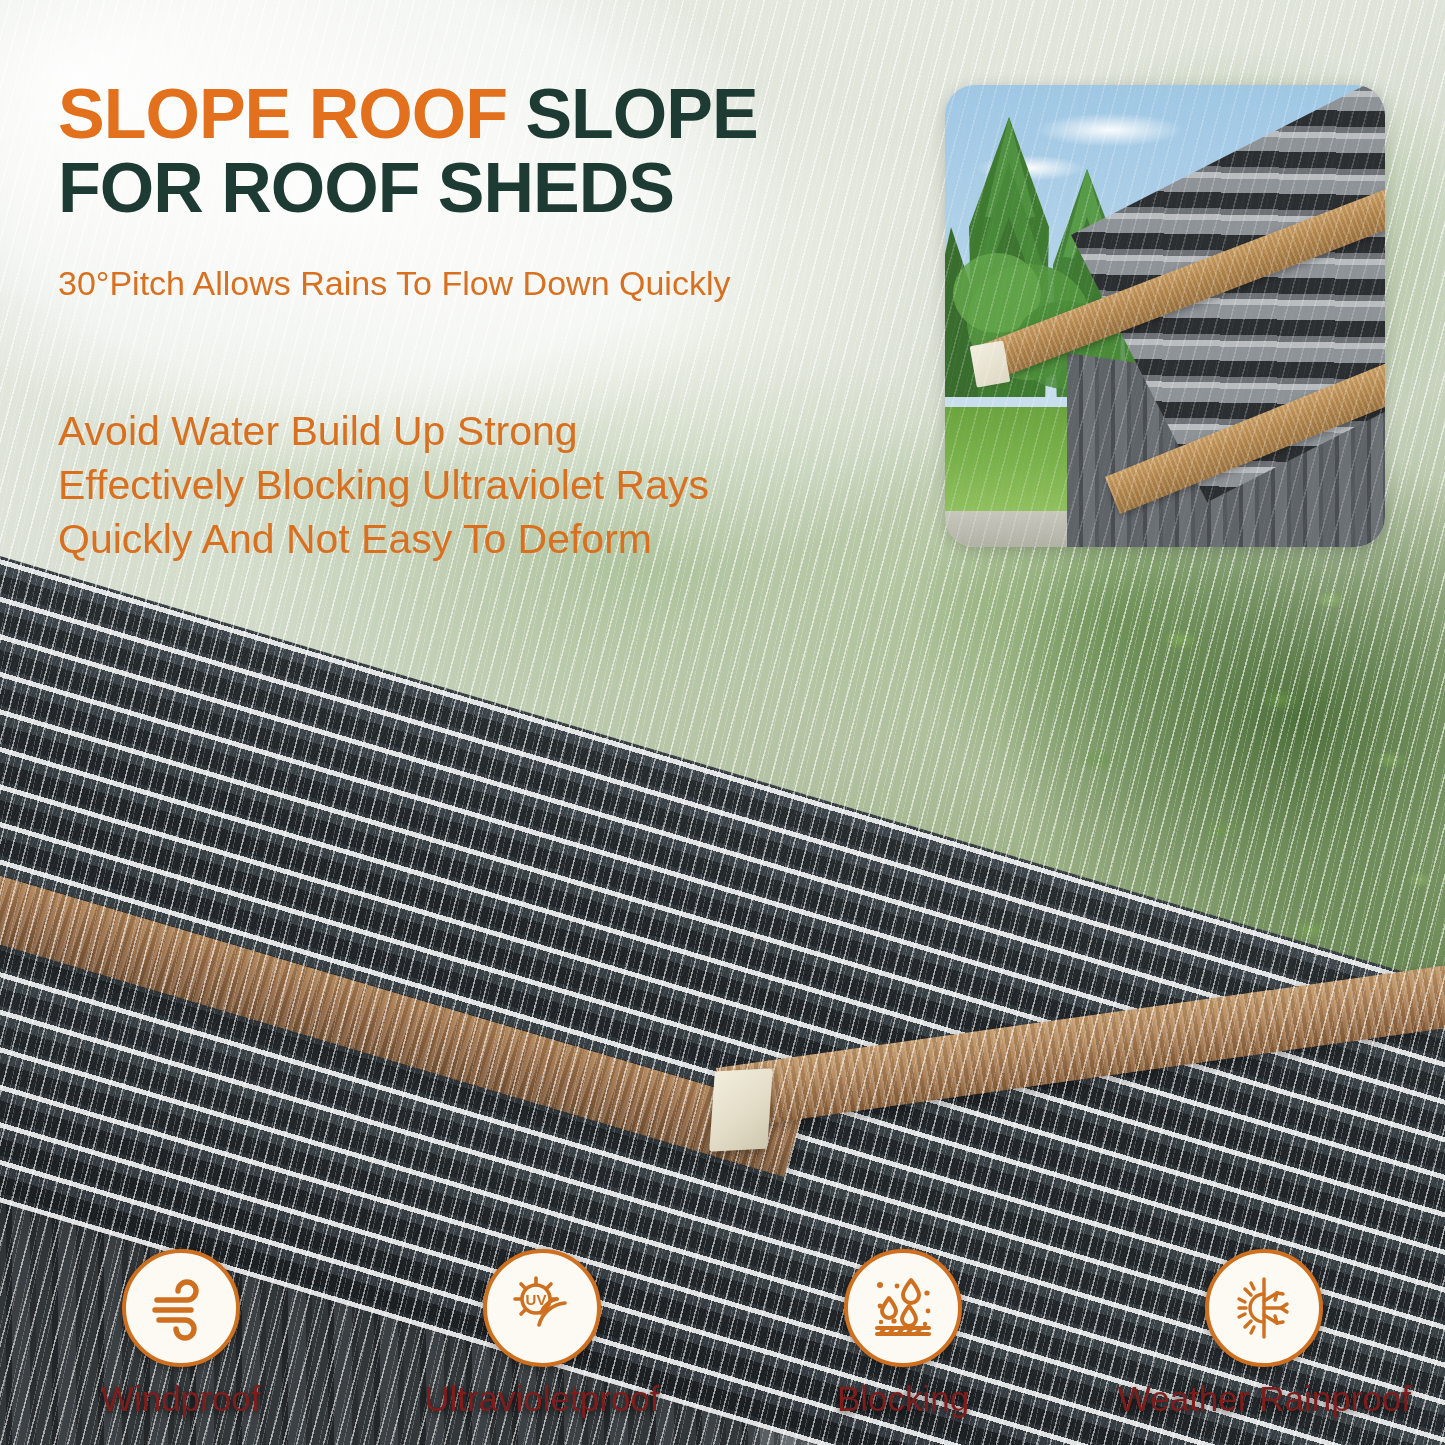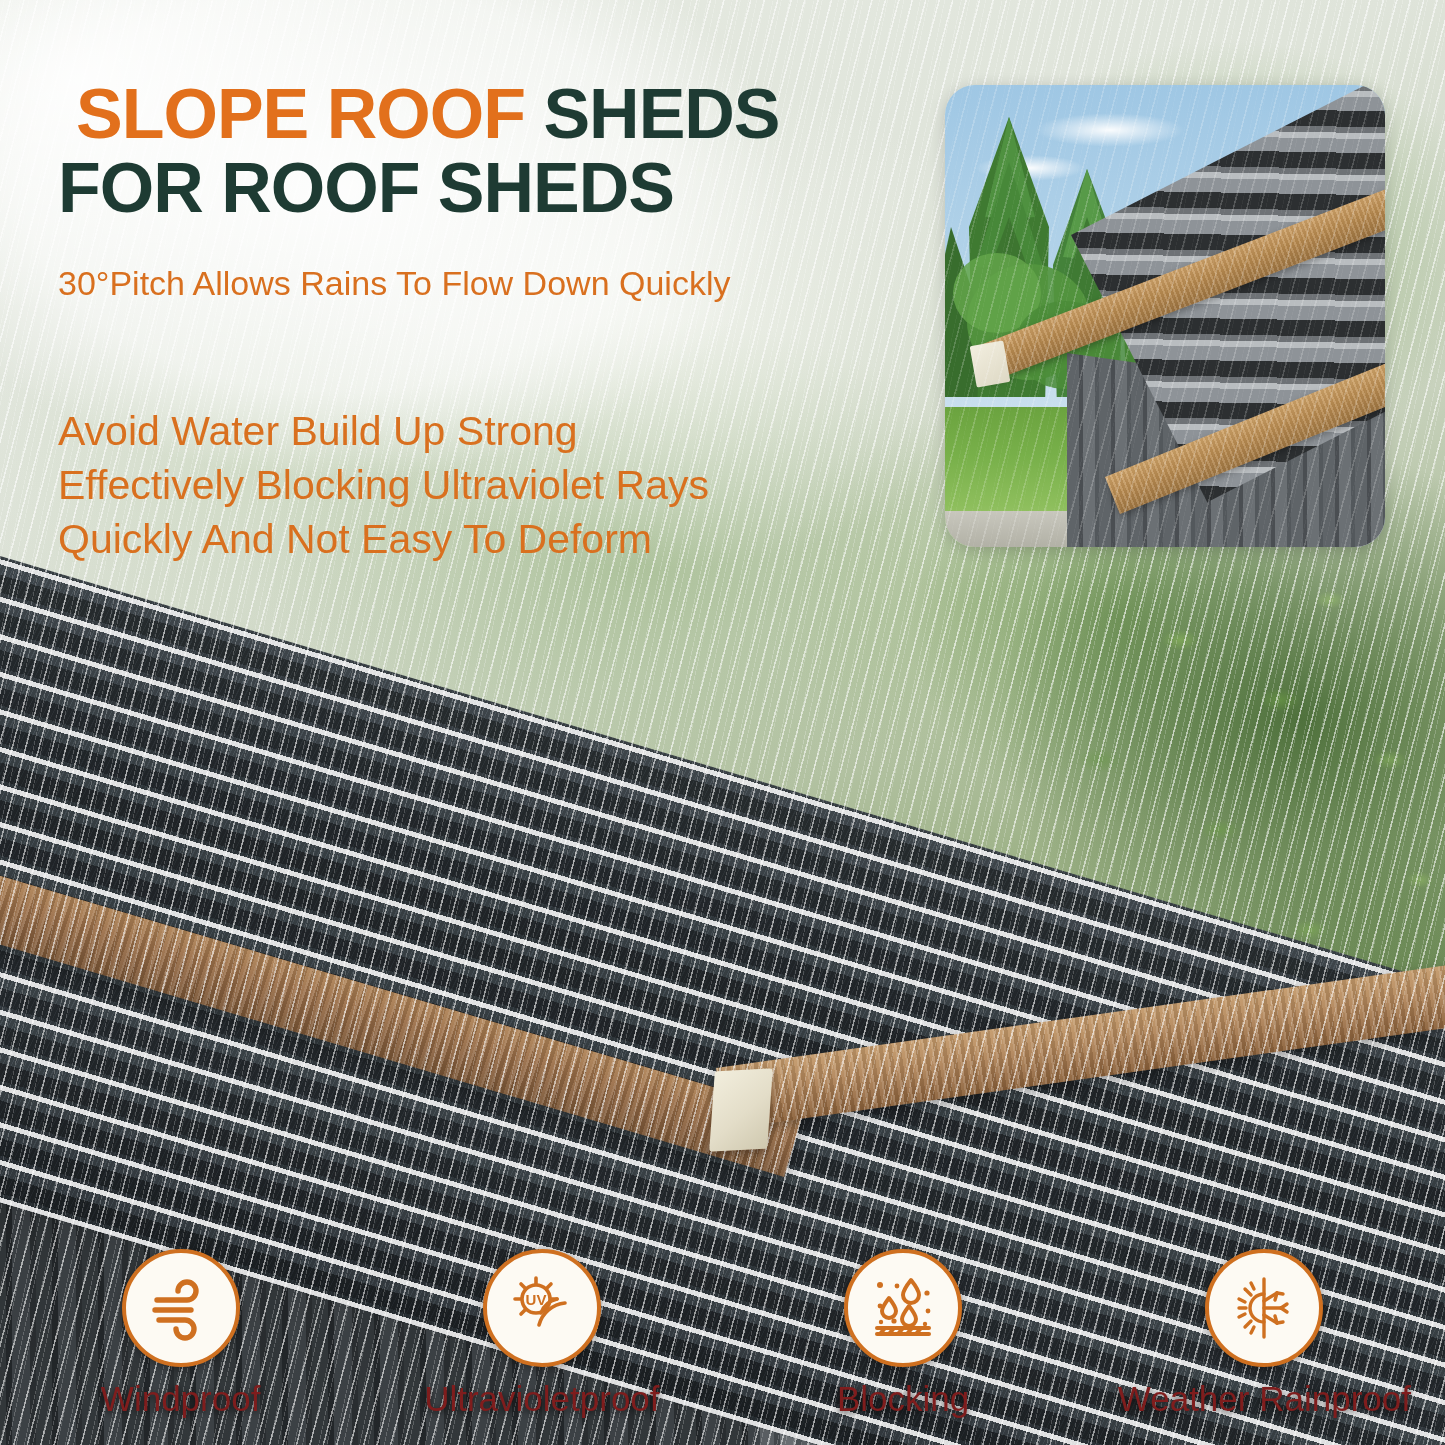--- a/index.html
+++ b/index.html
@@ -158,21 +158,21 @@
     background:linear-gradient(150deg,#f3efe0,#ddd8c4);
     transform:rotate(-10deg); border-radius:2px;
   }
 
   
   .headline{
     position:absolute; left:58px; top:78px; width:860px;
     font-weight:bold; font-size:70px; line-height:1.05;
     letter-spacing:-1px;
   }
-  .hl-orange{ color:#e2701c;margin-left:18px; }
+  .hl-orange{ color:#e2701c; }
   .hl-dark{ color:#1e3b33; }
   .sub1{
     position:absolute; left:58px; top:262px; width:800px;
     color:#d9701f; font-size:34px; line-height:1.28; font-weight:500;
   }
   .sub2{
     position:absolute; left:58px; top:404px; width:820px;
     color:#d9701f; font-size:41px; line-height:1.32; font-weight:500;
   }
 
@@ -358,21 +358,21 @@
     <div class="inset-fascia-b"></div>
     <div class="inset-cap"></div>
 
     <div class="rain fine" style="inset:0; opacity:.12;"></div>
   </div>
 
   <div class="rain rain-top" style="opacity:.30;"></div>
 
   <div class="headline">
     <div>
-      <span class="hl-orange">SLOPE ROOF</span><span class="hl-dark"> SHEDS</span>
+      <span class="hl-orange">SLOPE ROOF</span><span class="hl-dark"> SLOPE</span>
     </div>
     <div class="hl-dark">FOR ROOF SHEDS</div>
   </div>
 
   <div class="sub1">30°Pitch Allows Rains To Flow Down Quickly</div>
 
   <div class="sub2">
     <div>Avoid Water Build Up Strong</div>
     <div>Effectively Blocking Ultraviolet Rays</div>
     <div>Quickly And Not Easy To Deform</div>

